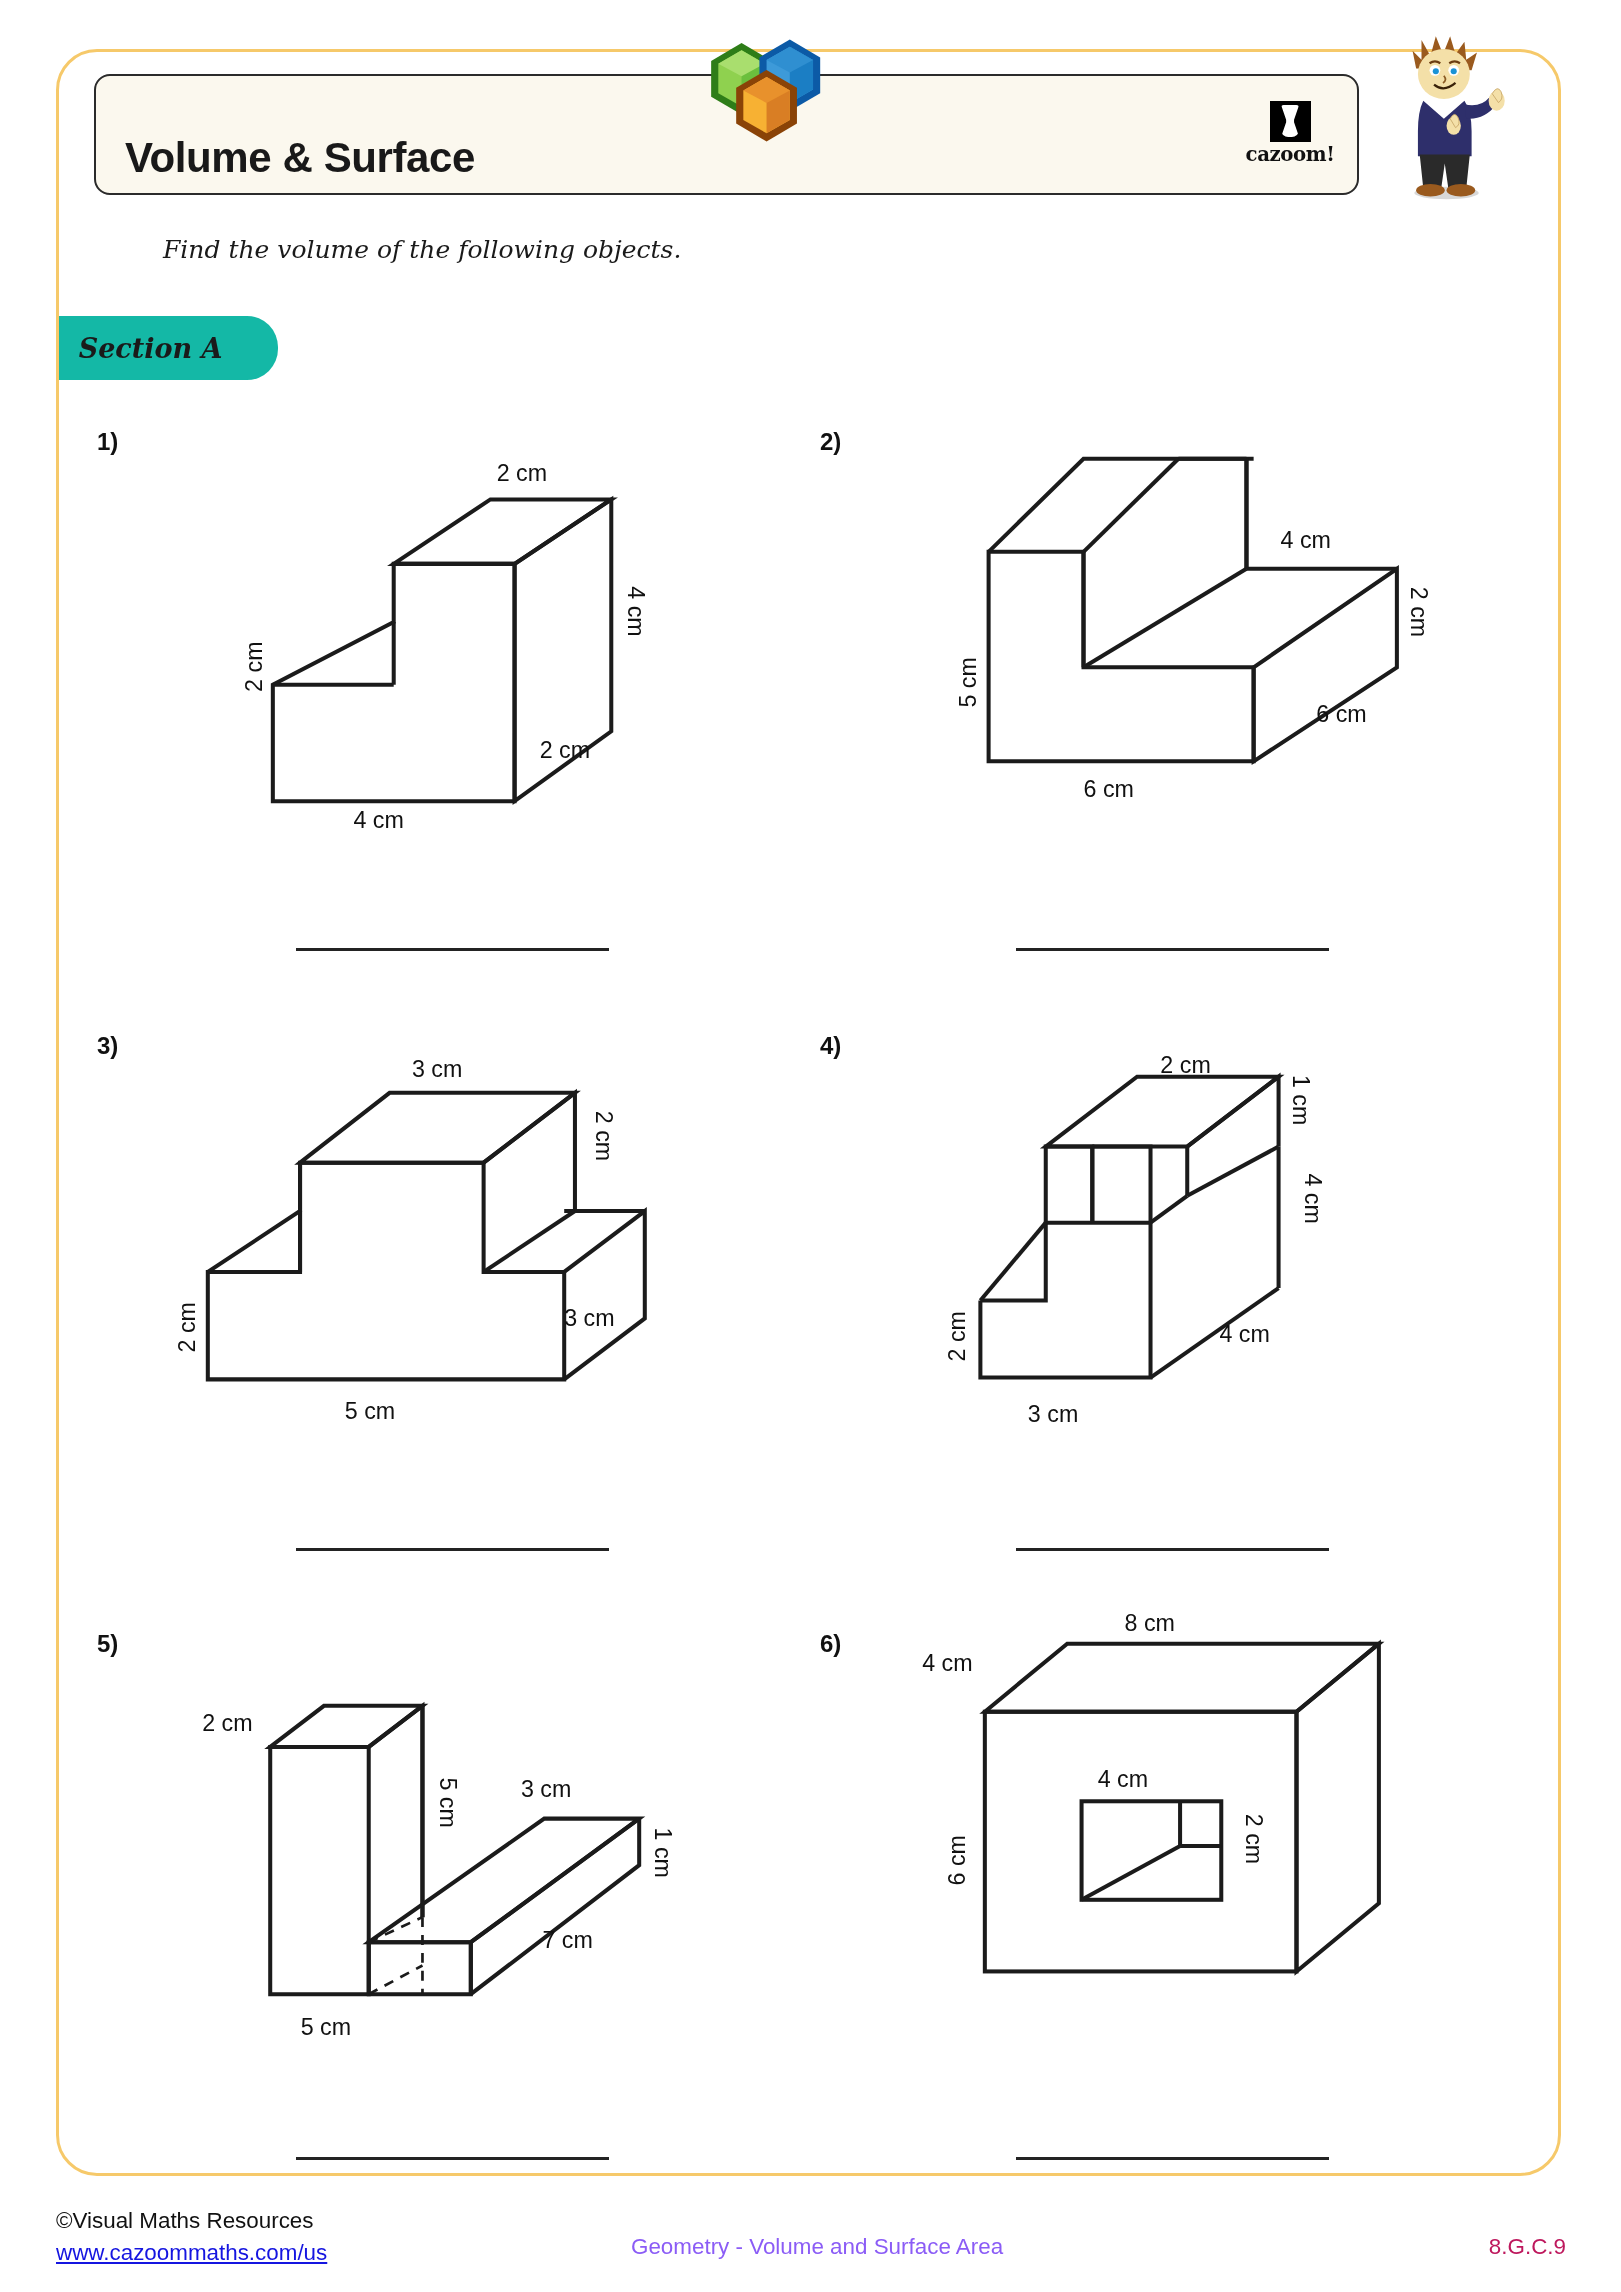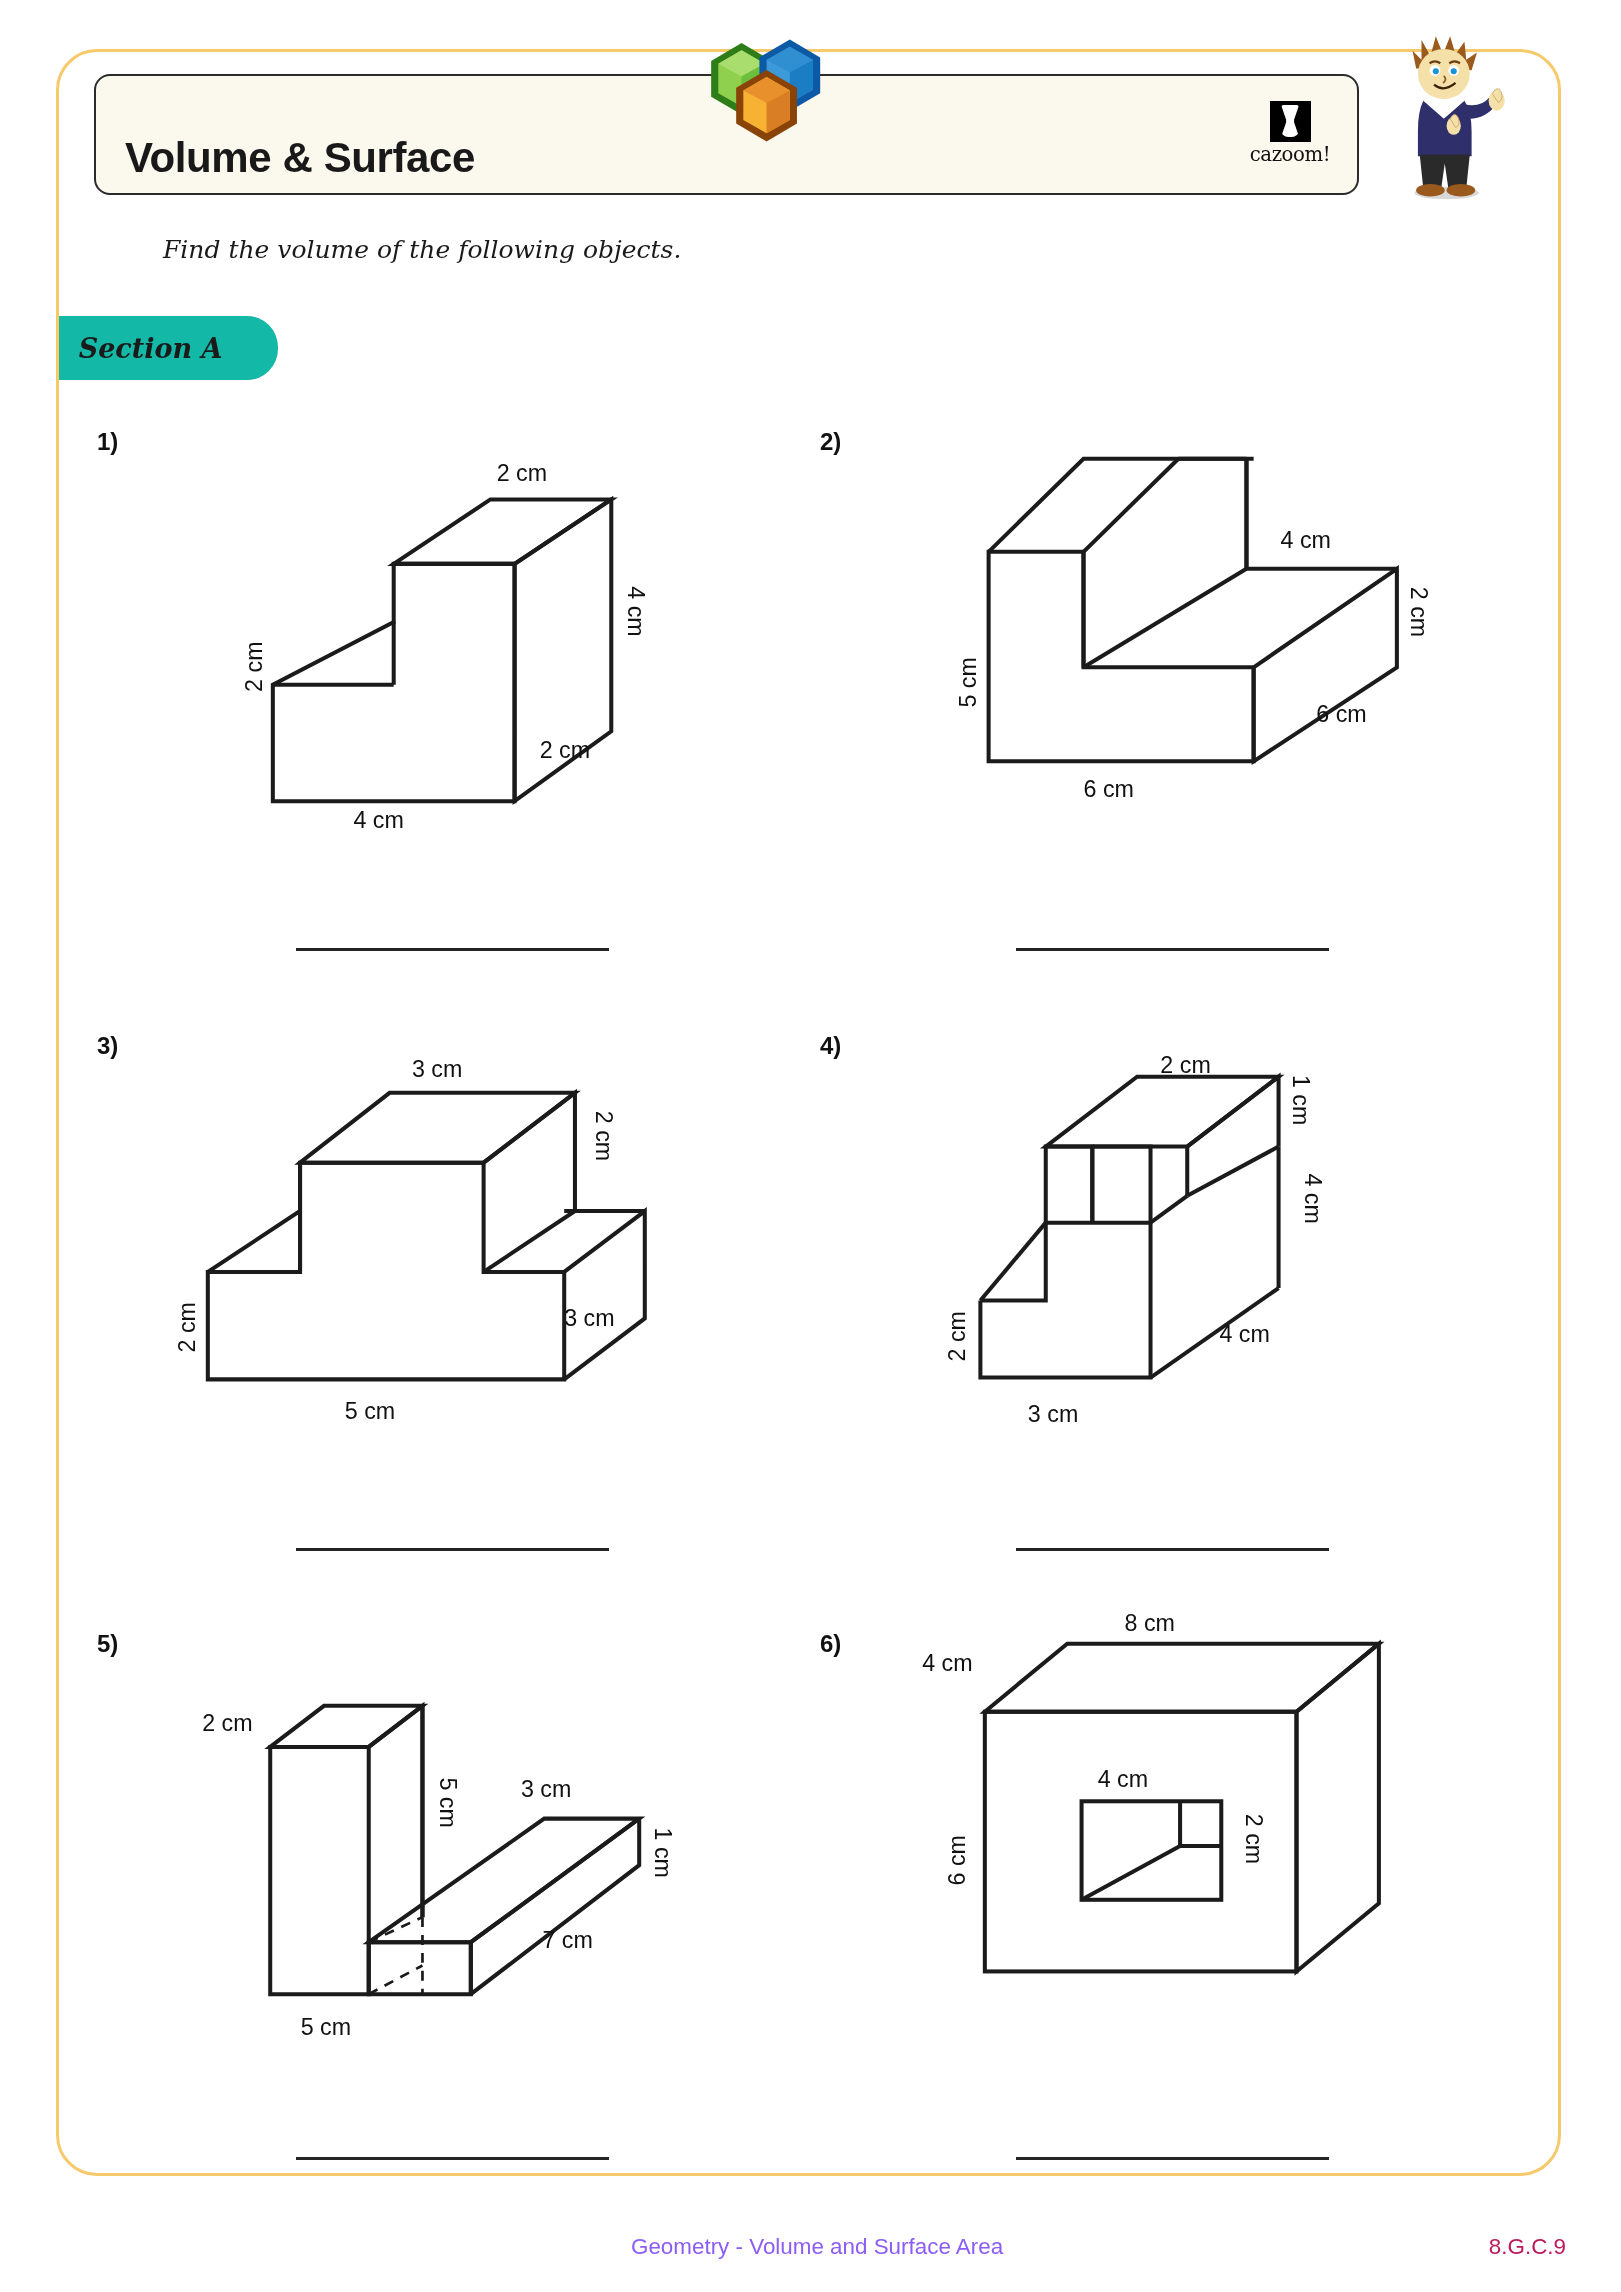--- a/index.html
+++ b/index.html
@@ -35,21 +35,21 @@
   #logo-mark{
     width:41px;height:41px;background:#000;position:relative;
   }
   #logo-mark::after{
     content:"";position:absolute;left:11.6px;top:4.5px;width:18px;height:32px;
     background:#fff;
     border-radius:2.7px 2.7px 7.2px 7.2px;
     clip-path:polygon(0% 0%,100% 0%,72% 46%,72% 54%,100% 100%,0% 100%,28% 54%,28% 46%);
   }
   #logo-word{
-    font-family:"DejaVu Serif", serif;font-weight:normal;font-size:19.7px;
+    font-family:"DejaVu Serif", serif;font-weight:bold;font-size:19.7px;
     letter-spacing:-0.4px;margin-top:1.8px;color:#111;
   }
   
   #cubes{position:absolute;left:704px;top:34px;width:143px;height:112px;}
   
   #mascot{position:absolute;left:1391px;top:31px;width:112px;height:170px;}
   
   #instruction{
     position:absolute;left:119px;top:235px;
     font-family:"DejaVu Serif", serif;font-style:italic;
@@ -340,16 +340,20 @@
     <text class="lbl" x="0" y="0" transform="translate(48,302) rotate(-90)">6 cm</text>
     <text class="lbl" x="196" y="192">4 cm</text>
     <text class="lbl" x="0" y="0" transform="translate(362,222) rotate(90)">2 cm</text>
   </svg>
 </div>
 
 <div class="ans-line" style="left:296px;top:2157px;width:313px;"></div>
 <div class="ans-line" style="left:1016px;top:2157px;width:313px;"></div>
 
 <div id="footer">
+  <div id="f-left">
+    <span>©Visual Maths Resources</span>
+    <a href="#">www.cazoommaths.com/us</a>
+  </div>
   <div id="f-center">Geometry - Volume and Surface Area</div>
   <div id="f-right">8.G.C.9</div>
 </div>
 
 
 </body></html>

